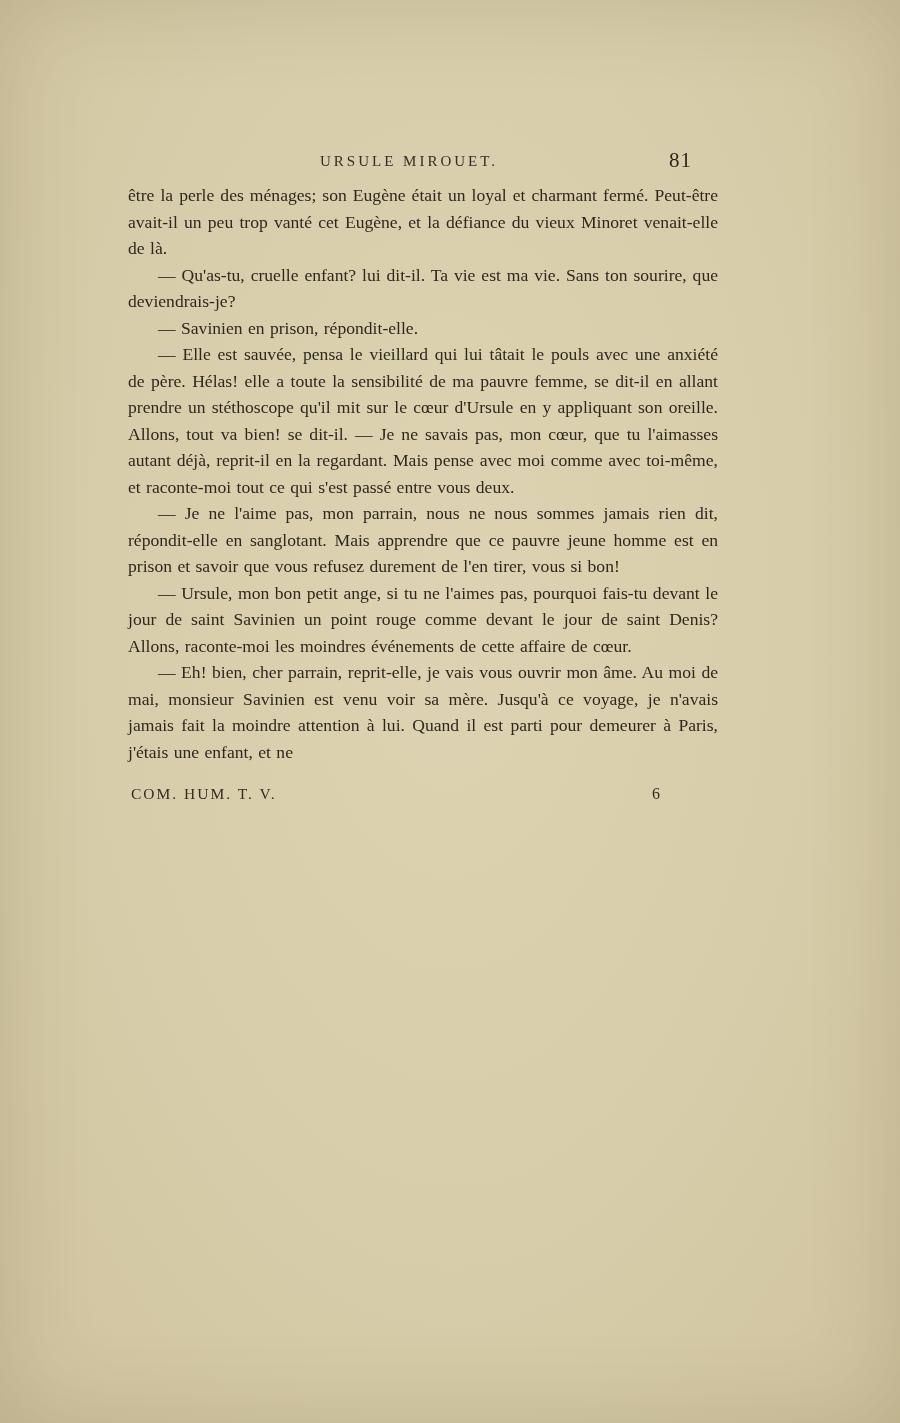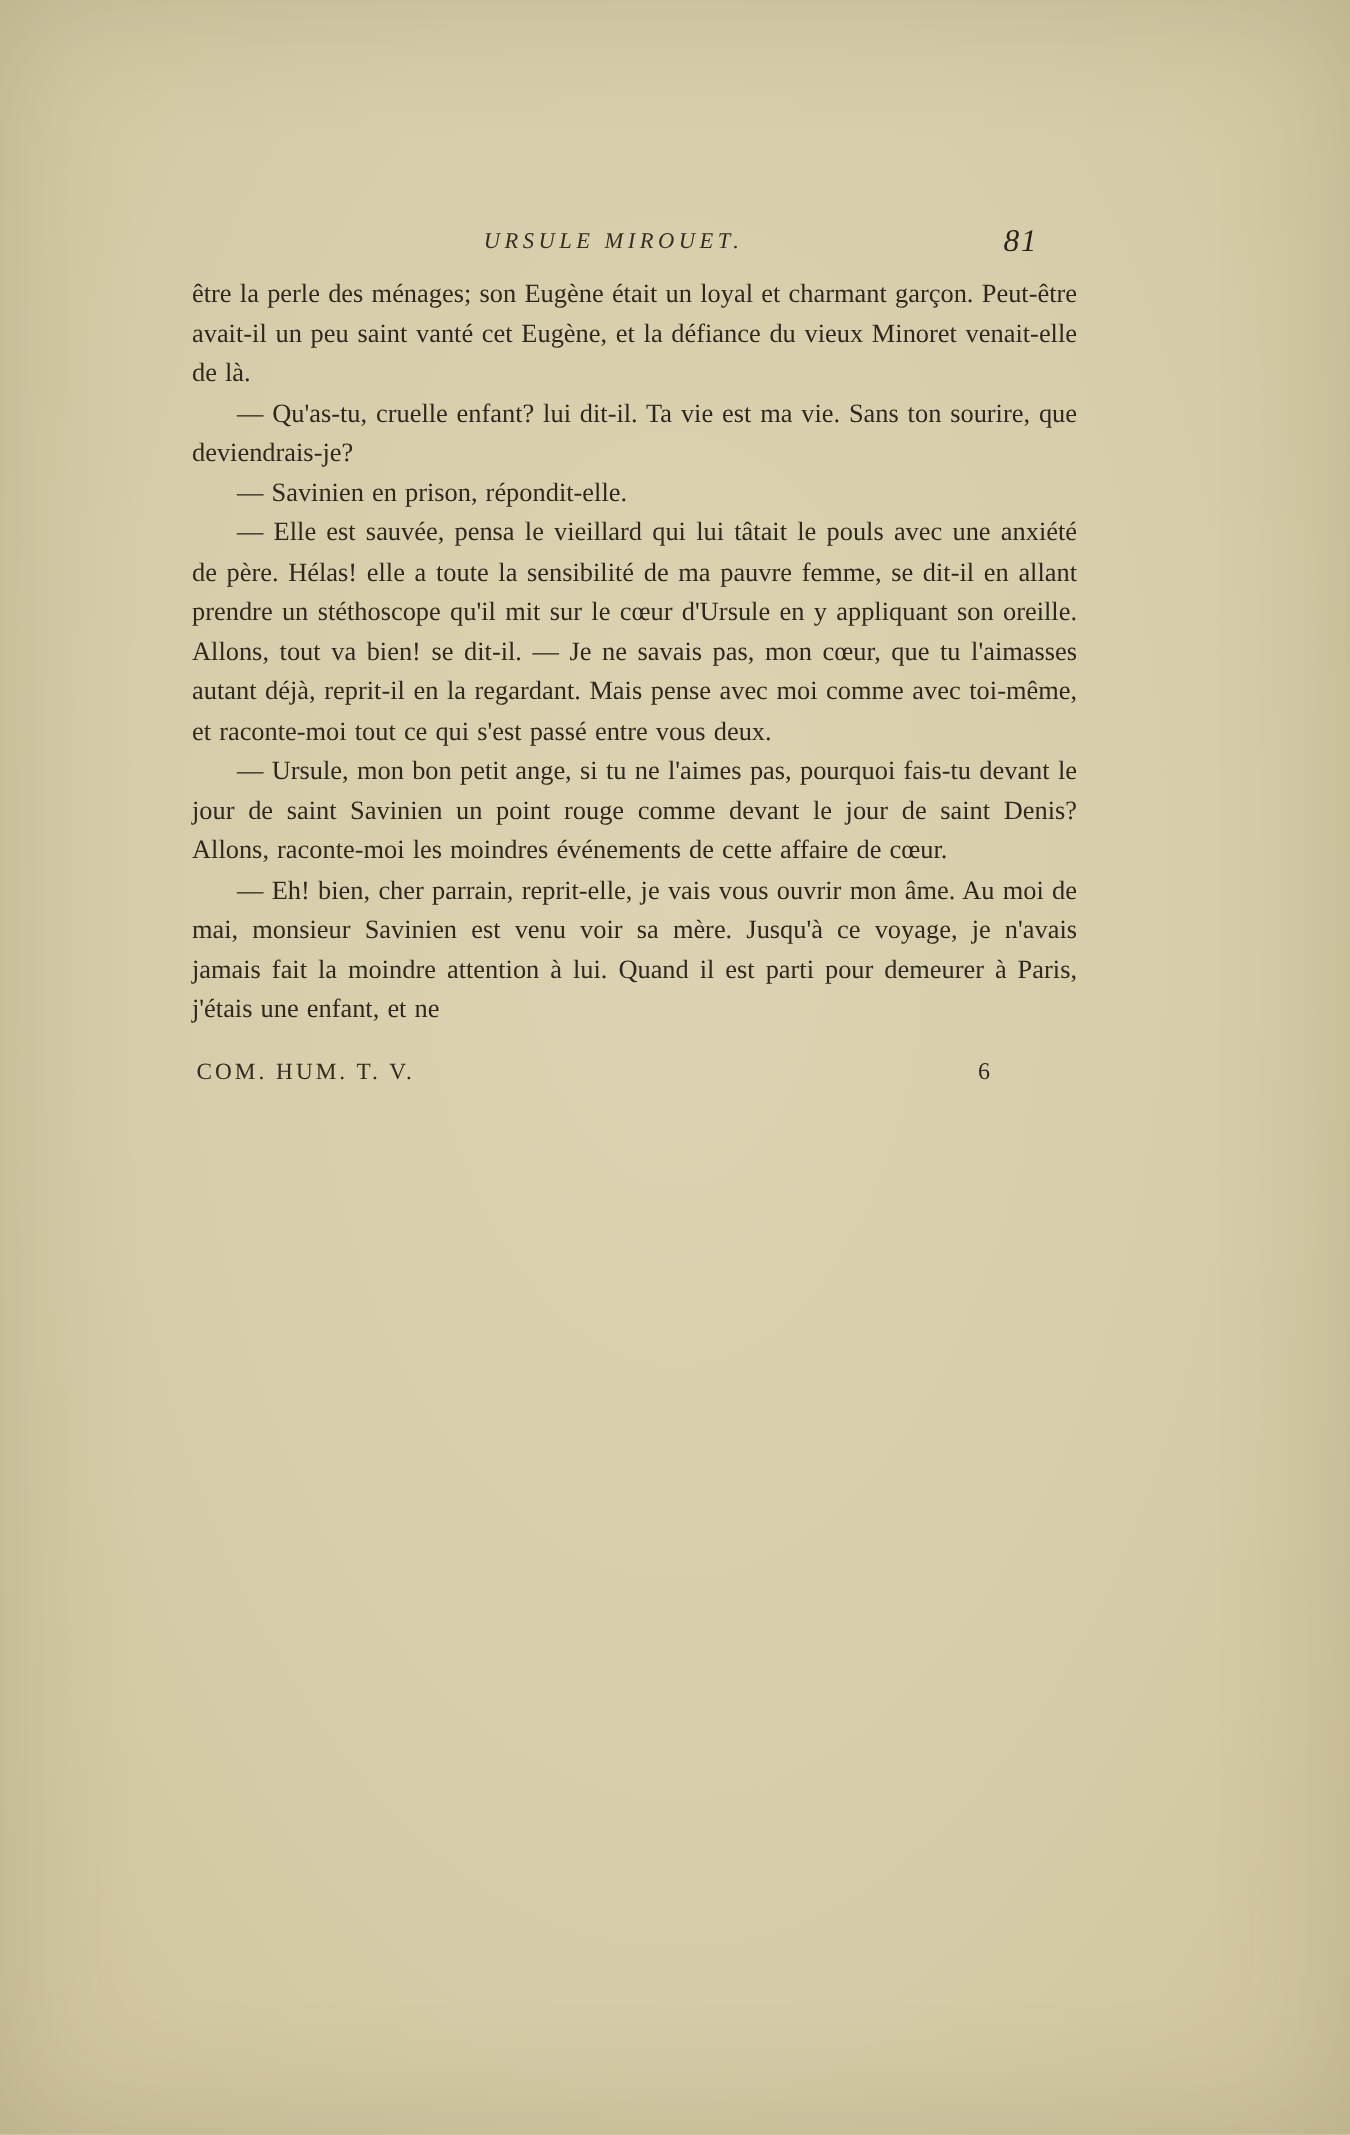--- a/index.html
+++ b/index.html
@@ -20,21 +20,20 @@
   .text-block {
     position: absolute;
     left: 128px;
     top: 152px;
     width: 590px;
   }
   .page-header {
     position: relative;
     text-align: center;
     height: 30px;
-    font-style: italic;
   }
   .running-title {
     display: inline-block;
     font-size: 15px;
     letter-spacing: 3px;
     color: #352d22;
     transform: translateX(-14px);
   }
   .page-number {
     position: absolute;
@@ -78,24 +77,25 @@
 
 <div class="page">
   <div class="text-block">
 
     <header class="page-header">
       <span class="running-title">URSULE MIROUET.</span>
       <span class="page-number">81</span>
     </header>
 
     <main class="body-text">
-      <p class="para">être la perle des ménages; son Eugène était un loyal et charmant garçon. Peut-être avait-il un peu saint vanté cet Eugène, et la défiance du vieux Minoret venait-elle de là.</p>
+      <p class="para">être la perle des ménages; son Eugène était un loyal et charmant fermé. Peut-être avait-il un peu trop vanté cet Eugène, et la défiance du vieux Minoret venait-elle de là.</p>
       <p class="para indent">— Qu'as-tu, cruelle enfant? lui dit-il. Ta vie est ma vie. Sans ton sourire, que deviendrais-je?</p>
       <p class="para indent">— Savinien en prison, répondit-elle.</p>
       <p class="para indent">— Elle est sauvée, pensa le vieillard qui lui tâtait le pouls avec une anxiété de père. Hélas! elle a toute la sensibilité de ma pauvre femme, se dit-il en allant prendre un stéthoscope qu'il mit sur le cœur d'Ursule en y appliquant son oreille. Allons, tout va bien! se dit-il. — Je ne savais pas, mon cœur, que tu l'aimasses autant déjà, reprit-il en la regardant. Mais pense avec moi comme avec toi-même, et raconte-moi tout ce qui s'est passé entre vous deux.</p>
+      <p class="para indent">— Je ne l'aime pas, mon parrain, nous ne nous sommes jamais rien dit, répondit-elle en sanglotant. Mais apprendre que ce pauvre jeune homme est en prison et savoir que vous refusez durement de l'en tirer, vous si bon!</p>
       <p class="para indent">— Ursule, mon bon petit ange, si tu ne l'aimes pas, pourquoi fais-tu devant le jour de saint Savinien un point rouge comme devant le jour de saint Denis? Allons, raconte-moi les moindres événements de cette affaire de cœur.</p>
       <p class="para indent">— Eh! bien, cher parrain, reprit-elle, je vais vous ouvrir mon âme. Au moi de mai, monsieur Savinien est venu voir sa mère. Jusqu'à ce voyage, je n'avais jamais fait la moindre attention à lui. Quand il est parti pour demeurer à Paris, j'étais une enfant, et ne</p>
     </main>
 
     <footer class="page-footer">
       <span class="signature-mark">COM. HUM. T. V.</span>
       <span class="gathering-number">6</span>
     </footer>
 
   </div>

